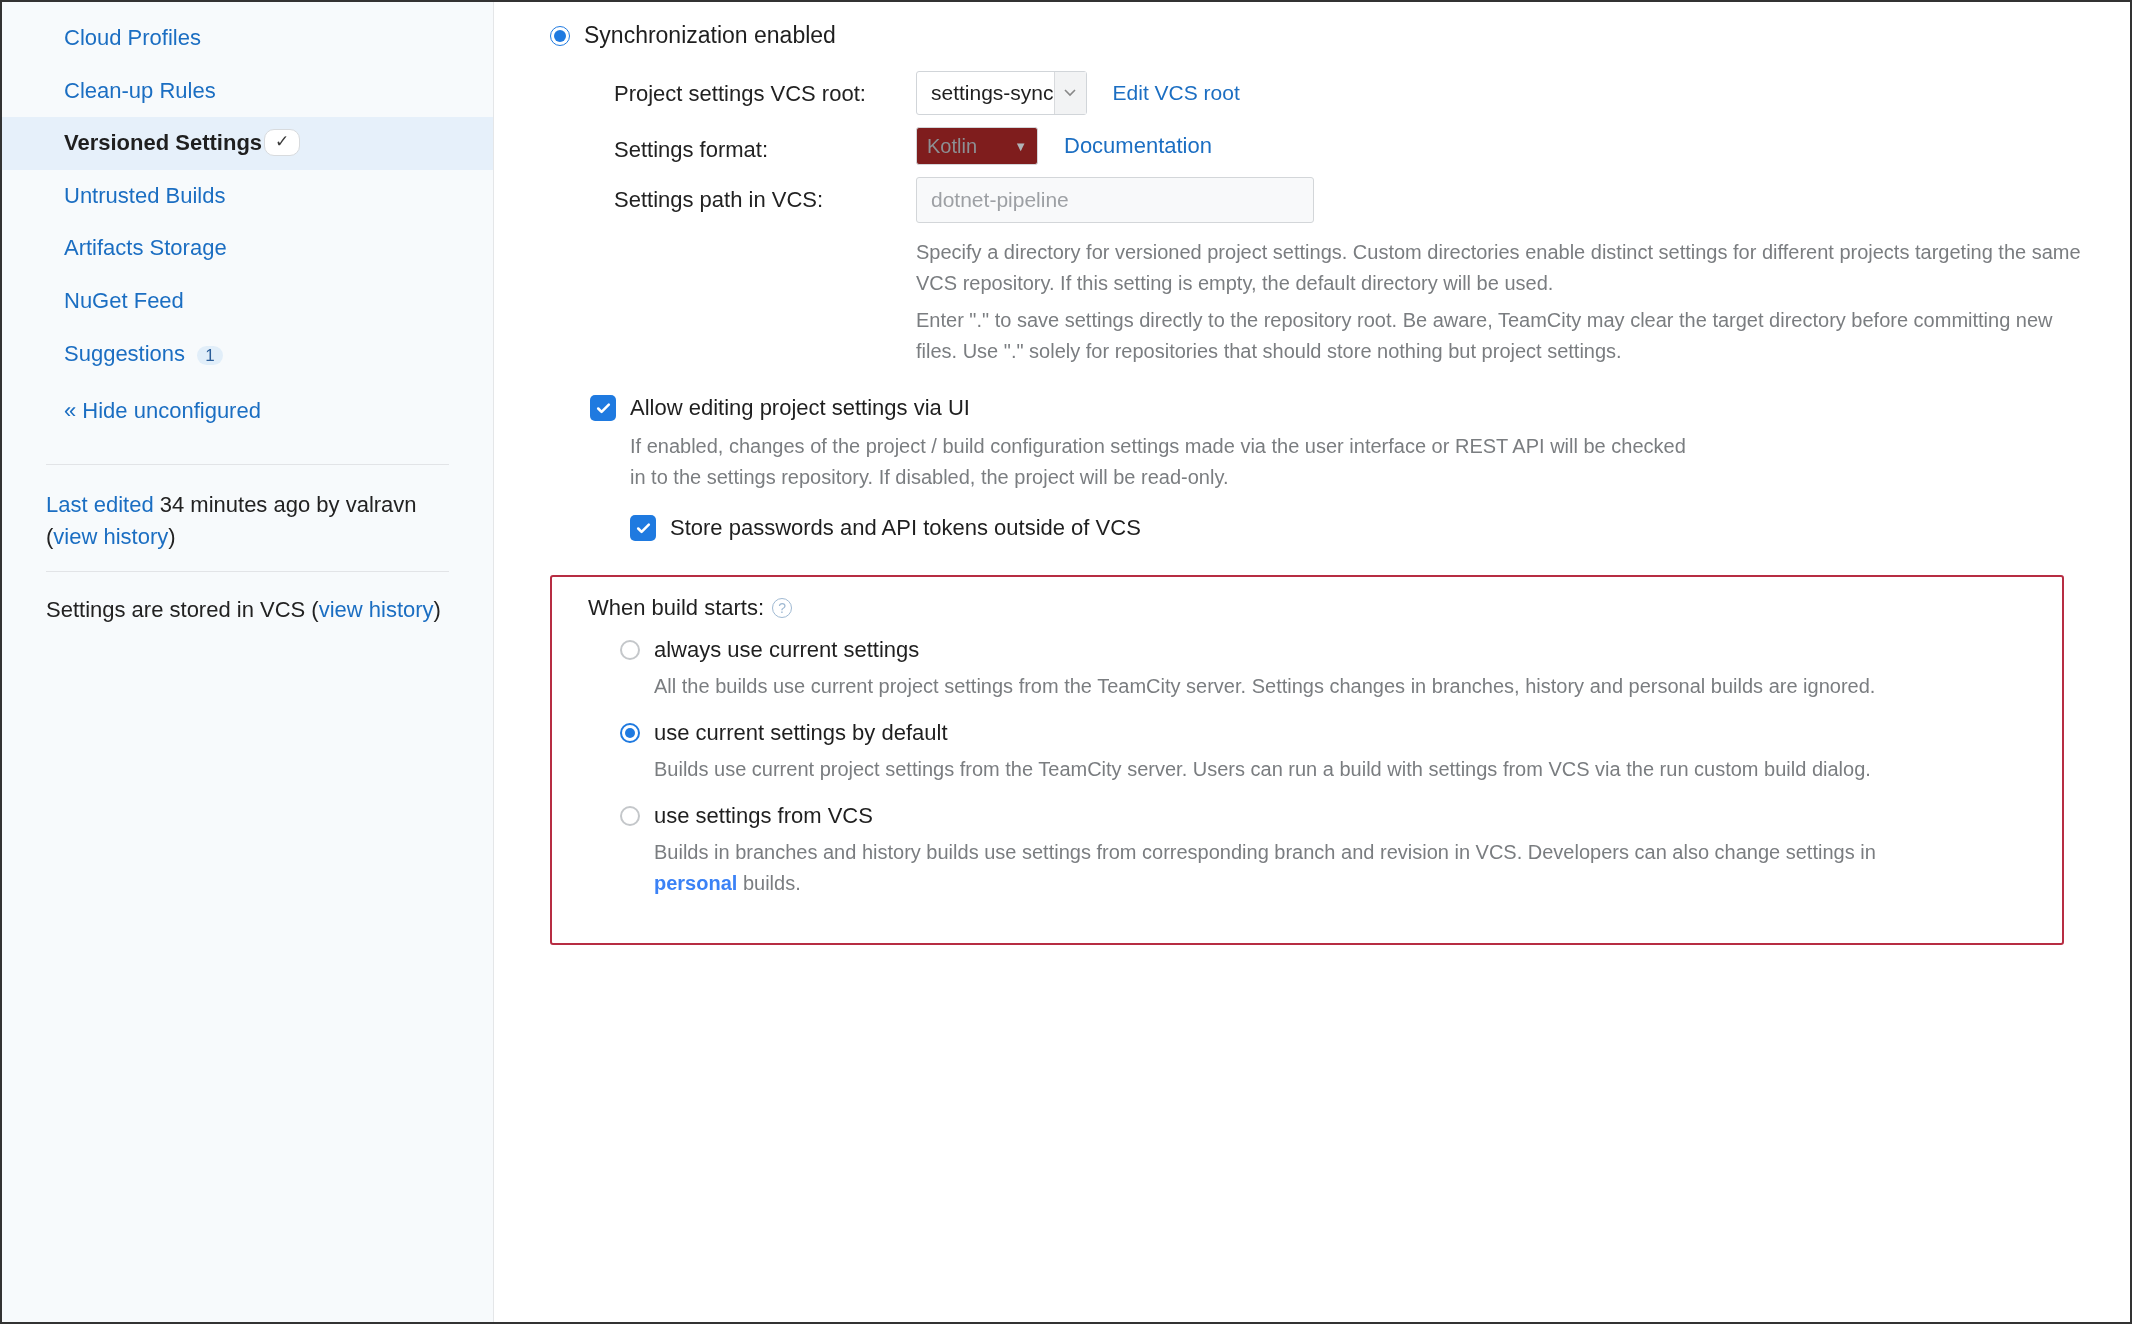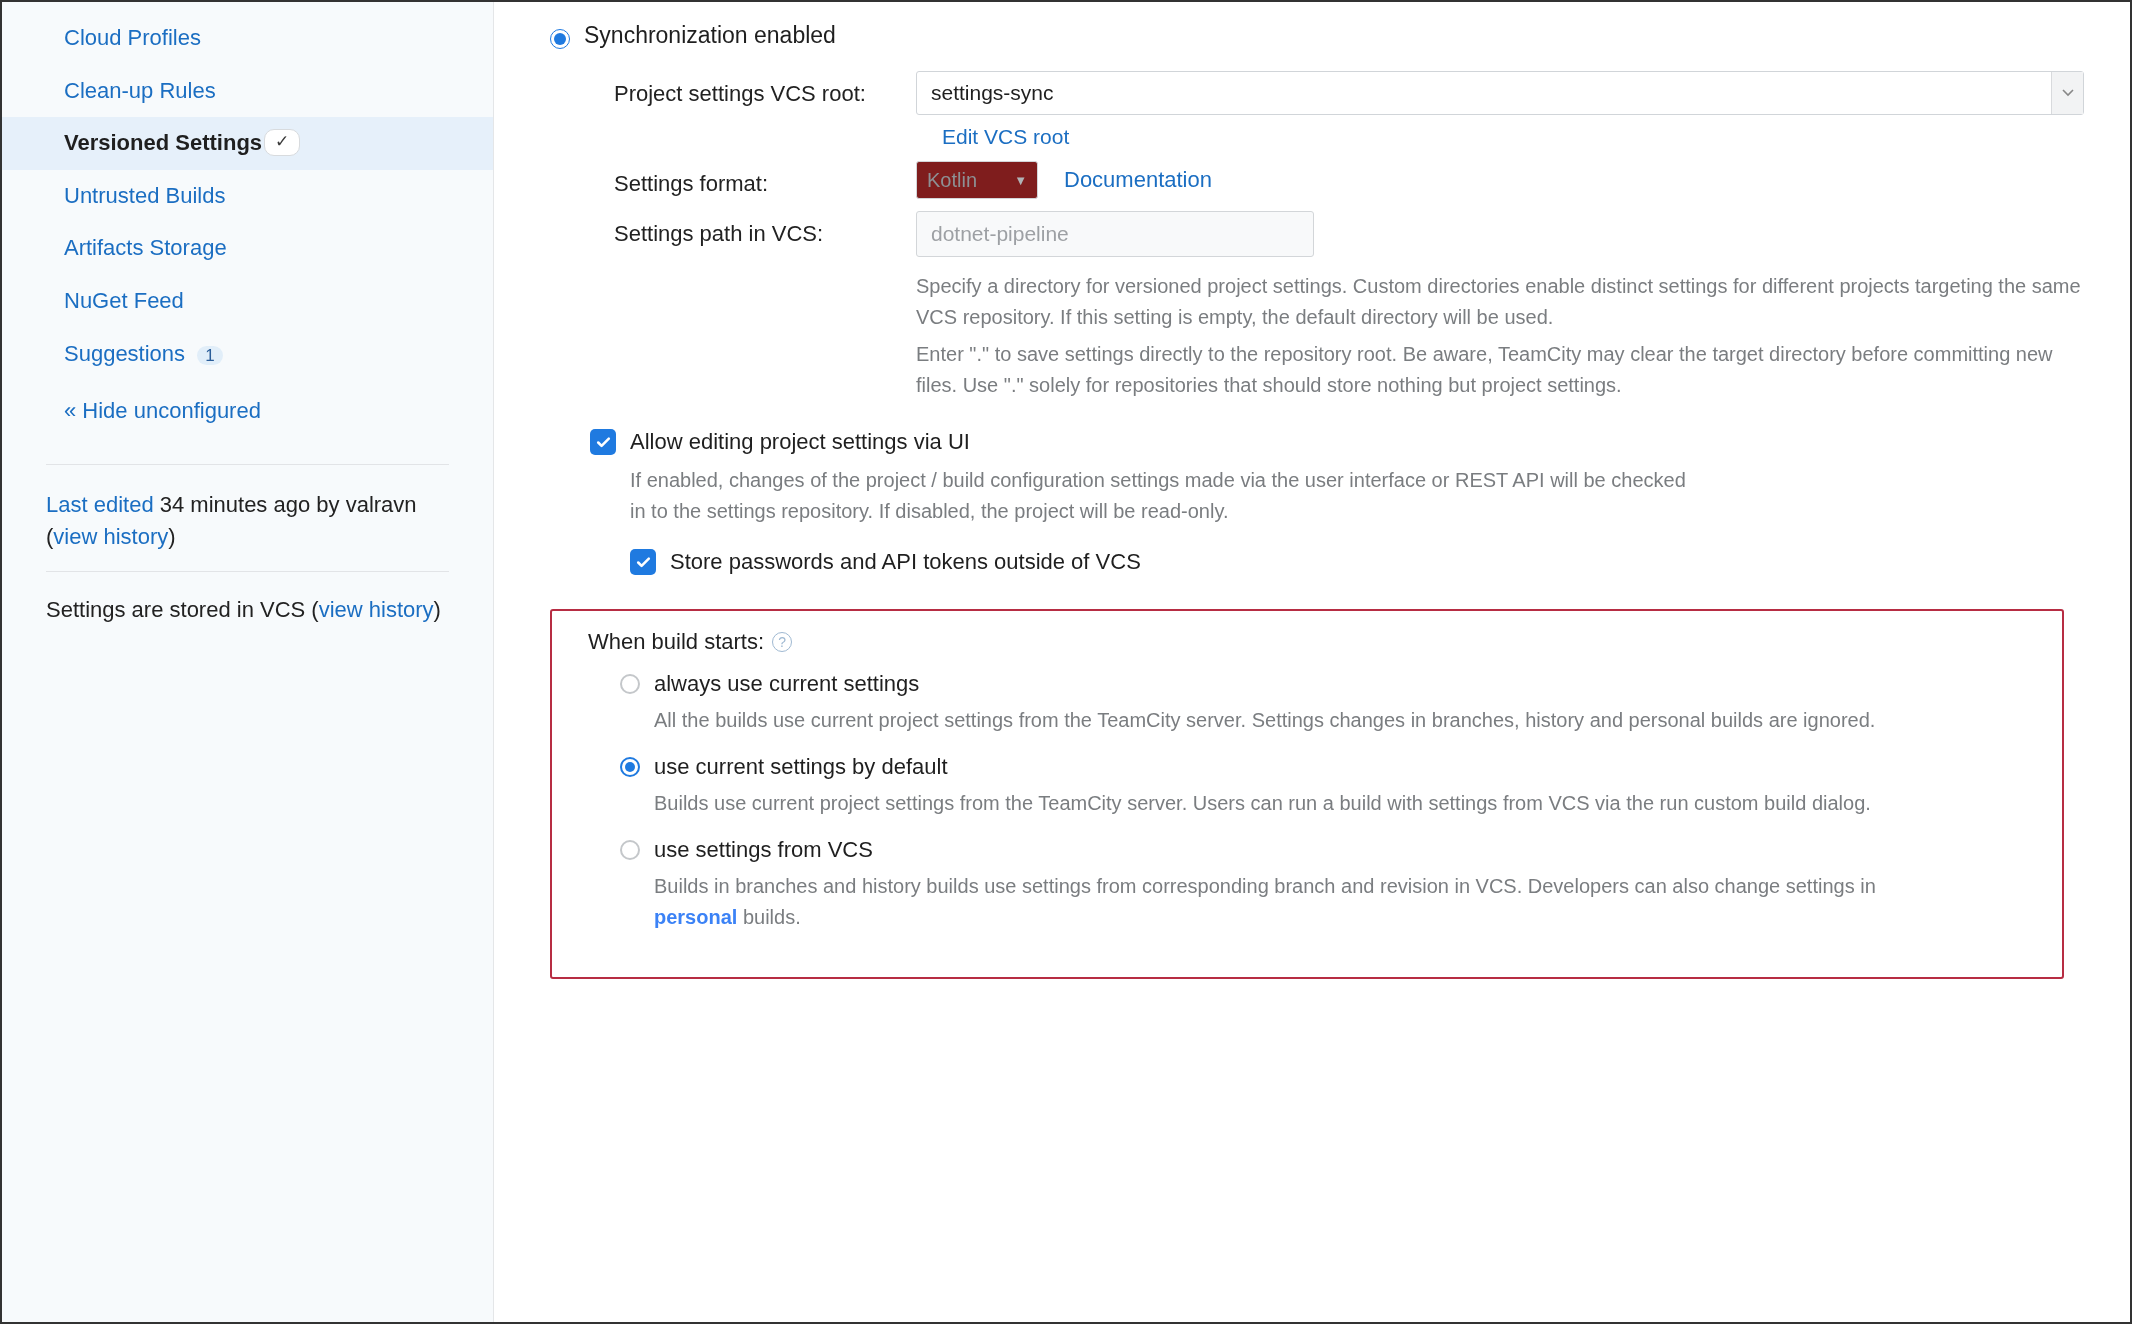--- a/index.html
+++ b/index.html
@@ -77,34 +77,34 @@
     color: #222;
   }
   .meta-block2 .link { color: #1b6ec2; cursor: pointer; }
 
   .main {
     flex: 1;
     padding: 20px 46px 20px 56px;
     overflow: hidden;
   }
 
-  .radio-row { display: flex; align-items: flex-end; gap: 14px; margin-bottom: 22px; }
+  .radio-row { display: flex; align-items: center; gap: 14px; margin-bottom: 22px; }
   input[type=radio].big { width: 20px; height: 20px; accent-color: #1f7ae0; }
   .radio-label { font-size: 23px; color: #1f1f1f; }
 
   .form-grid {
     display: grid;
     grid-template-columns: 290px 1fr;
     column-gap: 6px;
     row-gap: 16px;
     margin-left: 64px;
     gap: 12px;
   }
   .form-label { font-size: 22px; color: #222; padding-top: 8px; line-height: 1.35; }
-  .select-wrap { display: flex; flex-direction: column; }
+  .select-wrap { display: flex; }
   .fake-select {
     border: 1px solid #d1d5d9;
     border-radius: 3px;
     height: 44px;
     display: flex;
     align-items: center;
     padding: 0 14px;
     font-size: 21px;
     justify-content: space-between;
     background: #fff;

